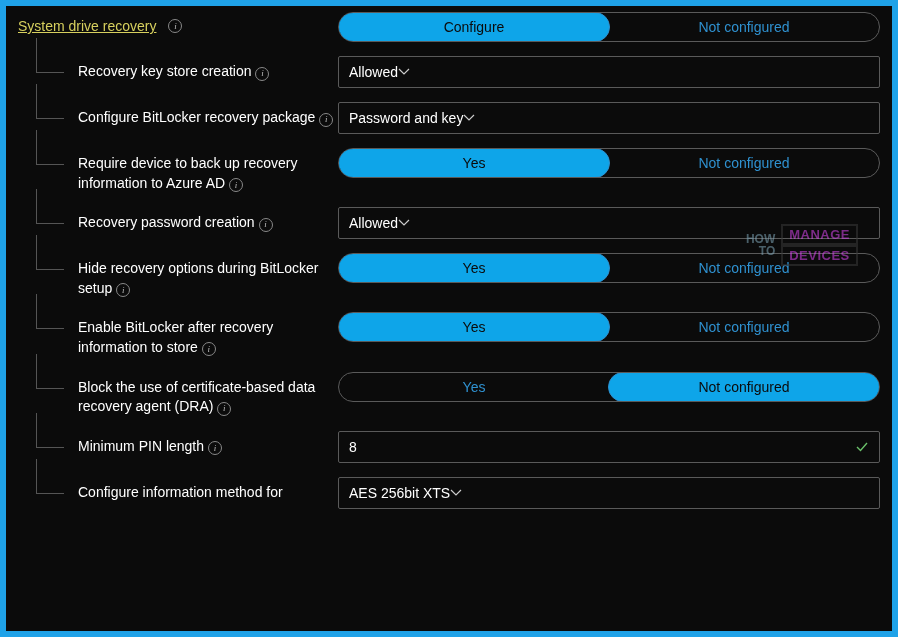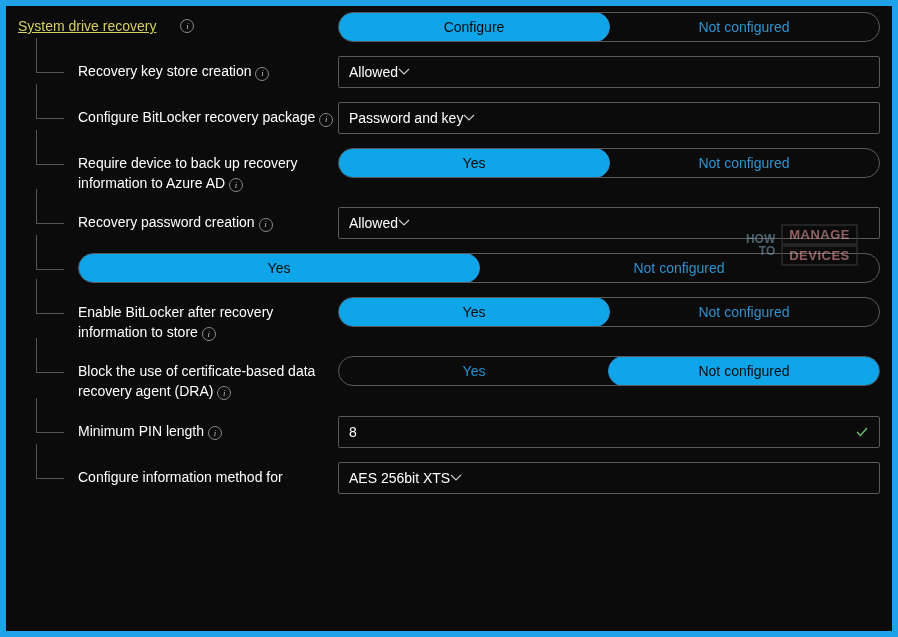--- a/index.html
+++ b/index.html
@@ -21,21 +21,21 @@
     position: relative;
   }
   .row {
     display: flex;
     align-items: flex-start;
     margin-bottom: 14px;
   }
   .section-row .label-area {
     display: flex;
     align-items: center;
-    gap: 24px;
+    gap: 12px;
     width: 320px;
     flex: 0 0 320px;
     padding-top: 6px;
   }
   .section-title {
     color: #d7d05e;
     text-decoration: underline;
     font-size: 14px;
     cursor: pointer;
   }
@@ -167,21 +167,21 @@
     color: #7fa6b8;
     font-size: 12px;
     line-height: 1;
   }
   .watermark .howto strong { font-weight: 700; }
   .watermark .box {
     border: 2px solid #3a3a3a;
     padding: 2px 6px;
     font-size: 13px;
     font-weight: 700;
-    color: #fca5a5;
+    color: #d946ef;
     letter-spacing: 0.5px;
     line-height: 1;
   }
 </style>
 </head>
 <body>
 
 <div class="panel">
 
   <div class="row section-row">
@@ -260,20 +260,24 @@
           <svg viewBox="0 0 12 12">
               <path d="M1 3 L6 8 L11 3" stroke="#ccc" stroke-width="1.2" fill="none"></path>
             </svg>
         </span>
       </div>
     </div>
   </div>
 
   <div class="row child-row">
     <div class="indent"></div>
+    <div class="label-area">
+      <span class="label-text">Hide recovery options during BitLocker setup</span>
+      <span class="info-icon">i</span>
+    </div>
     <div class="control-area">
       <div class="pill">
         <div class="opt selected">Yes</div>
         <div class="opt">Not configured</div>
       </div>
     </div>
   </div>
 
   <div class="row child-row">
     <div class="indent"></div>

